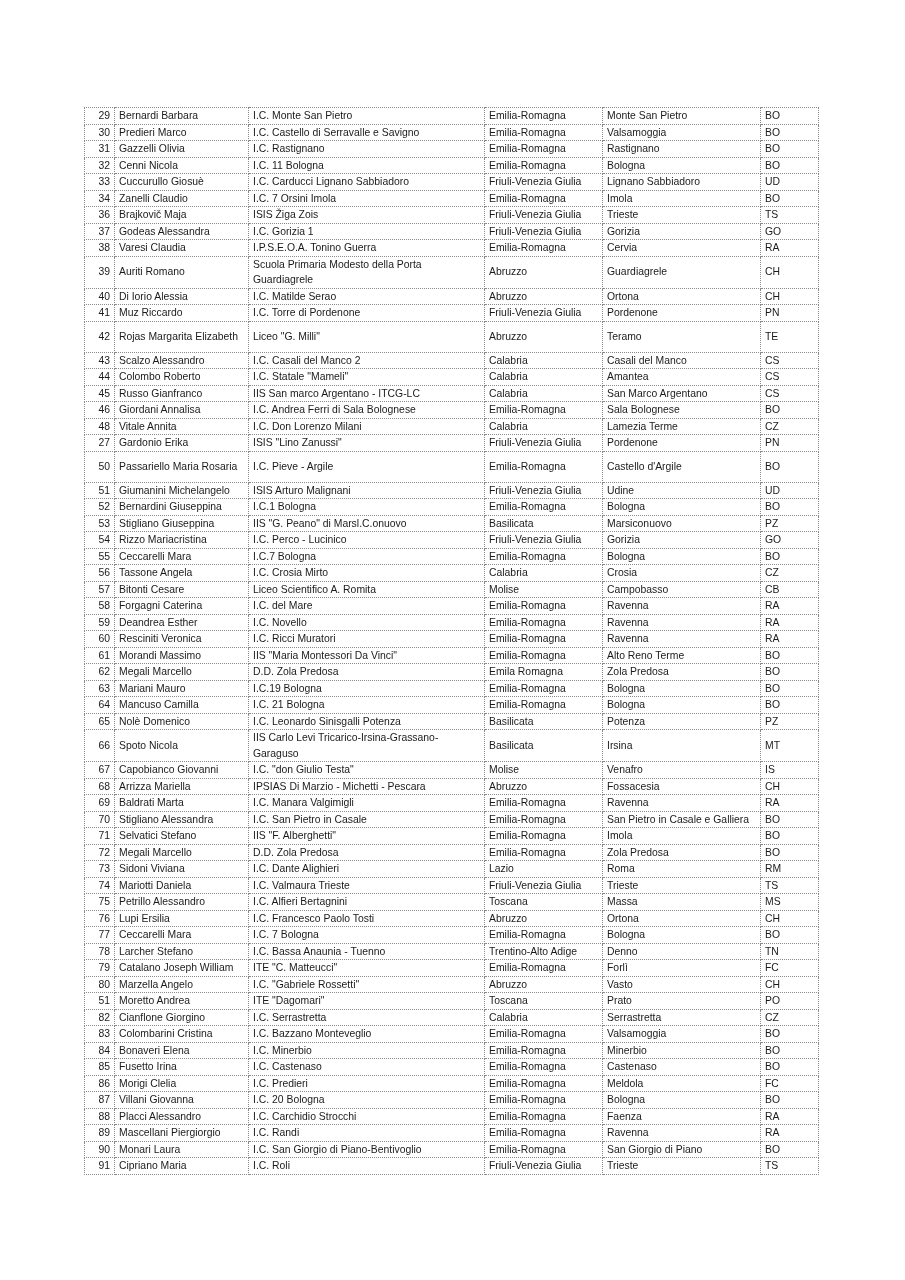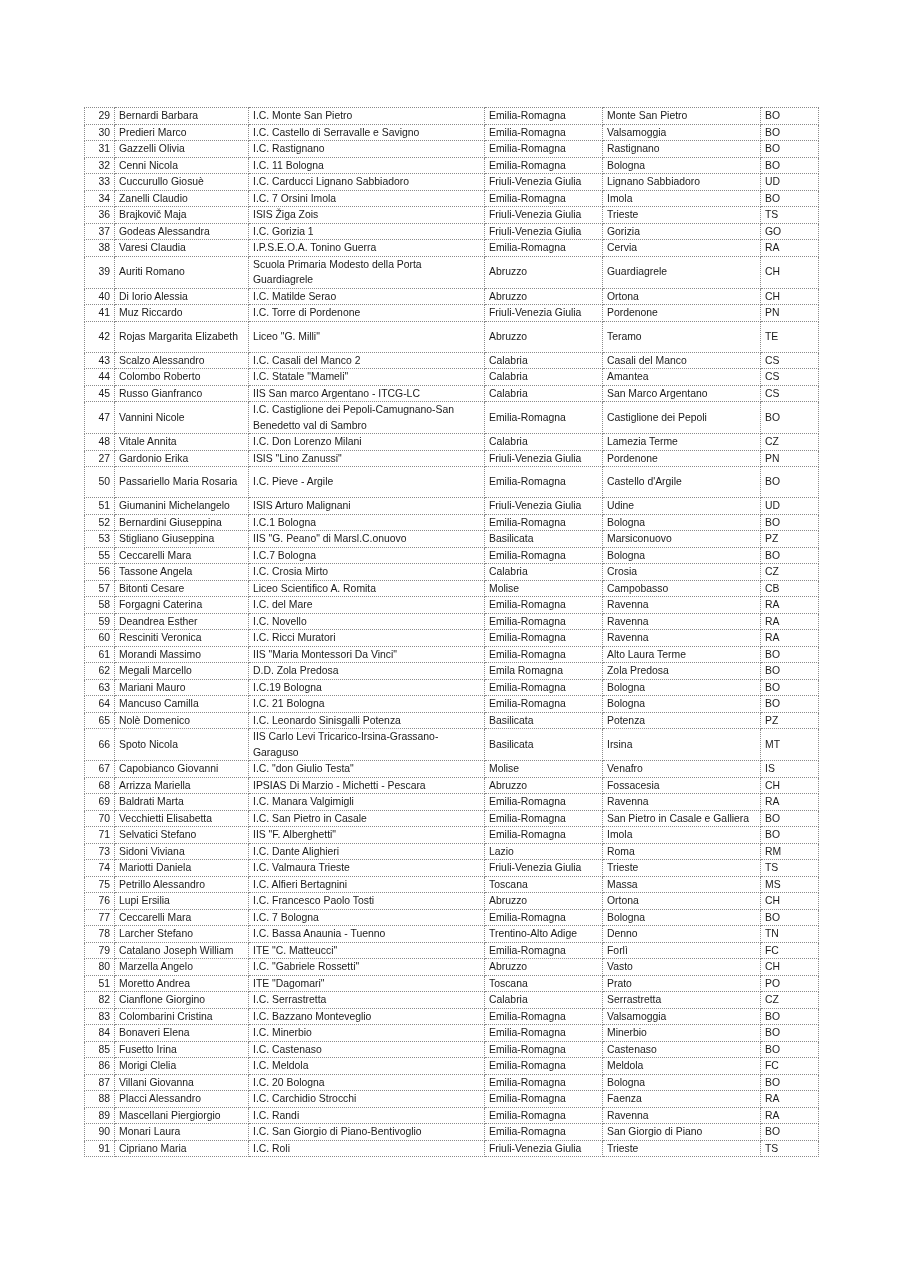--- a/index.html
+++ b/index.html
@@ -183,26 +183,26 @@
           <td class="c-prov">CS</td>
         </tr>
         <tr>
           <td class="c-num">45</td>
           <td class="c-name">Russo Gianfranco</td>
           <td class="c-school">IIS San marco Argentano -  ITCG-LC</td>
           <td class="c-region">Calabria</td>
           <td class="c-city">San Marco Argentano</td>
           <td class="c-prov">CS</td>
         </tr>
-        <tr class="tall">
-          <td class="c-num">47</td>
-          <td class="c-name">Vannini Nicole</td>
-          <td class="c-school">I.C. Castiglione dei Pepoli-Camugnano-San Benedetto val di Sambro</td>
-          <td class="c-region">Emilia-Romagna</td>
-          <td class="c-city">Castiglione dei Pepoli</td>
+        <tr>
+          <td class="c-num">46</td>
+          <td class="c-name">Giordani Annalisa</td>
+          <td class="c-school">I.C. Andrea Ferri di Sala Bolognese</td>
+          <td class="c-region">Emilia-Romagna</td>
+          <td class="c-city">Sala Bolognese</td>
           <td class="c-prov">BO</td>
         </tr>
         <tr>
           <td class="c-num">48</td>
           <td class="c-name">Vitale Annita</td>
           <td class="c-school">I.C. Don Lorenzo Milani</td>
           <td class="c-region">Calabria</td>
           <td class="c-city">Lamezia Terme</td>
           <td class="c-prov">CZ</td>
         </tr>
@@ -240,20 +240,28 @@
         </tr>
         <tr>
           <td class="c-num">53</td>
           <td class="c-name">Stigliano Giuseppina</td>
           <td class="c-school">IIS "G. Peano" di Marsl.C.onuovo</td>
           <td class="c-region">Basilicata</td>
           <td class="c-city">Marsiconuovo</td>
           <td class="c-prov">PZ</td>
         </tr>
         <tr>
+          <td class="c-num">54</td>
+          <td class="c-name">Rizzo Mariacristina</td>
+          <td class="c-school">I.C. Perco - Lucinico</td>
+          <td class="c-region">Friuli-Venezia Giulia</td>
+          <td class="c-city">Gorizia</td>
+          <td class="c-prov">GO</td>
+        </tr>
+        <tr>
           <td class="c-num">55</td>
           <td class="c-name">Ceccarelli Mara</td>
           <td class="c-school">I.C.7 Bologna</td>
           <td class="c-region">Emilia-Romagna</td>
           <td class="c-city">Bologna</td>
           <td class="c-prov">BO</td>
         </tr>
         <tr>
           <td class="c-num">56</td>
           <td class="c-name">Tassone Angela</td>
@@ -292,21 +300,21 @@
           <td class="c-school">I.C. Ricci Muratori</td>
           <td class="c-region">Emilia-Romagna</td>
           <td class="c-city">Ravenna</td>
           <td class="c-prov">RA</td>
         </tr>
         <tr>
           <td class="c-num">61</td>
           <td class="c-name">Morandi Massimo</td>
           <td class="c-school">IIS "Maria Montessori Da Vinci"</td>
           <td class="c-region">Emilia-Romagna</td>
-          <td class="c-city">Alto Laura Terme</td>
+          <td class="c-city">Alto Reno Terme</td>
           <td class="c-prov">BO</td>
         </tr>
         <tr>
           <td class="c-num">62</td>
           <td class="c-name">Megali Marcello</td>
           <td class="c-school">D.D. Zola Predosa</td>
           <td class="c-region">Emila Romagna</td>
           <td class="c-city">Zola Predosa</td>
           <td class="c-prov">BO</td>
         </tr>
@@ -361,32 +369,40 @@
         <tr>
           <td class="c-num">69</td>
           <td class="c-name">Baldrati Marta</td>
           <td class="c-school">I.C. Manara Valgimigli</td>
           <td class="c-region">Emilia-Romagna</td>
           <td class="c-city">Ravenna</td>
           <td class="c-prov">RA</td>
         </tr>
         <tr>
           <td class="c-num">70</td>
-          <td class="c-name">Vecchietti Elisabetta</td>
+          <td class="c-name">Stigliano Alessandra</td>
           <td class="c-school">I.C. San Pietro in Casale</td>
           <td class="c-region">Emilia-Romagna</td>
           <td class="c-city">San Pietro in Casale e Galliera</td>
           <td class="c-prov">BO</td>
         </tr>
         <tr>
           <td class="c-num">71</td>
           <td class="c-name">Selvatici Stefano</td>
           <td class="c-school">IIS "F. Alberghetti"</td>
           <td class="c-region">Emilia-Romagna</td>
           <td class="c-city">Imola</td>
+          <td class="c-prov">BO</td>
+        </tr>
+        <tr>
+          <td class="c-num">72</td>
+          <td class="c-name">Megali Marcello</td>
+          <td class="c-school">D.D. Zola Predosa</td>
+          <td class="c-region">Emilia-Romagna</td>
+          <td class="c-city">Zola Predosa</td>
           <td class="c-prov">BO</td>
         </tr>
         <tr>
           <td class="c-num">73</td>
           <td class="c-name">Sidoni Viviana</td>
           <td class="c-school">I.C. Dante Alighieri</td>
           <td class="c-region">Lazio</td>
           <td class="c-city">Roma</td>
           <td class="c-prov">RM</td>
         </tr>
@@ -482,21 +498,21 @@
           <td class="c-num">85</td>
           <td class="c-name">Fusetto Irina</td>
           <td class="c-school">I.C. Castenaso</td>
           <td class="c-region">Emilia-Romagna</td>
           <td class="c-city">Castenaso</td>
           <td class="c-prov">BO</td>
         </tr>
         <tr>
           <td class="c-num">86</td>
           <td class="c-name">Morigi Clelia</td>
-          <td class="c-school">I.C. Meldola</td>
+          <td class="c-school">I.C. Predieri</td>
           <td class="c-region">Emilia-Romagna</td>
           <td class="c-city">Meldola</td>
           <td class="c-prov">FC</td>
         </tr>
         <tr>
           <td class="c-num">87</td>
           <td class="c-name">Villani Giovanna</td>
           <td class="c-school">I.C. 20 Bologna</td>
           <td class="c-region">Emilia-Romagna</td>
           <td class="c-city">Bologna</td>

